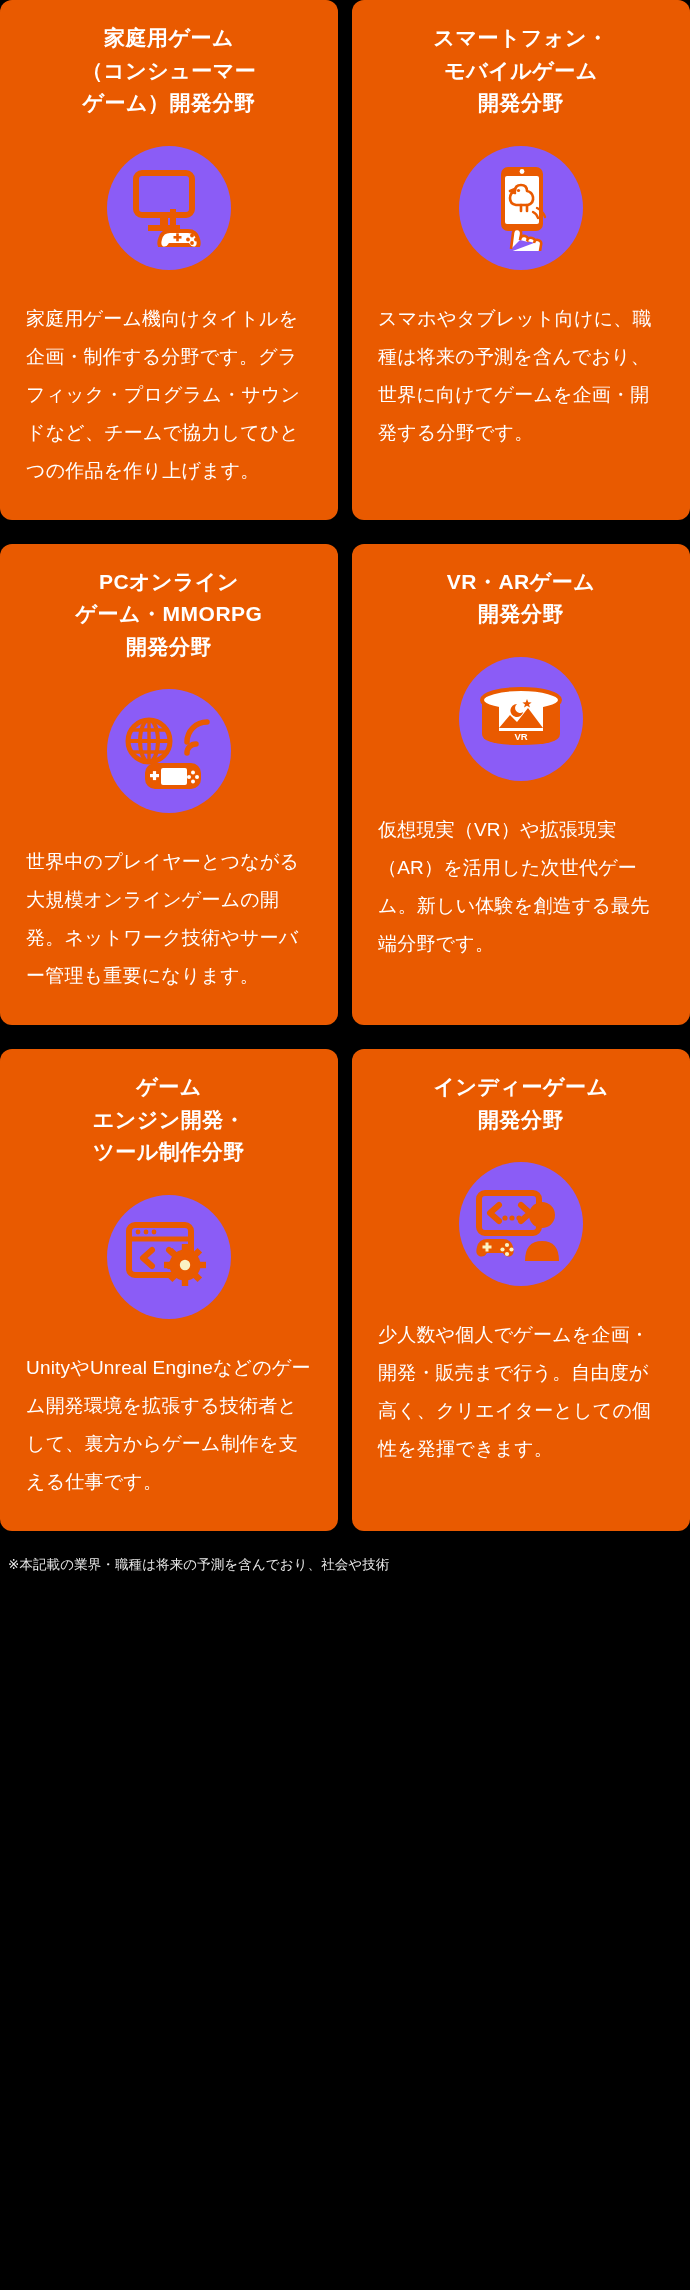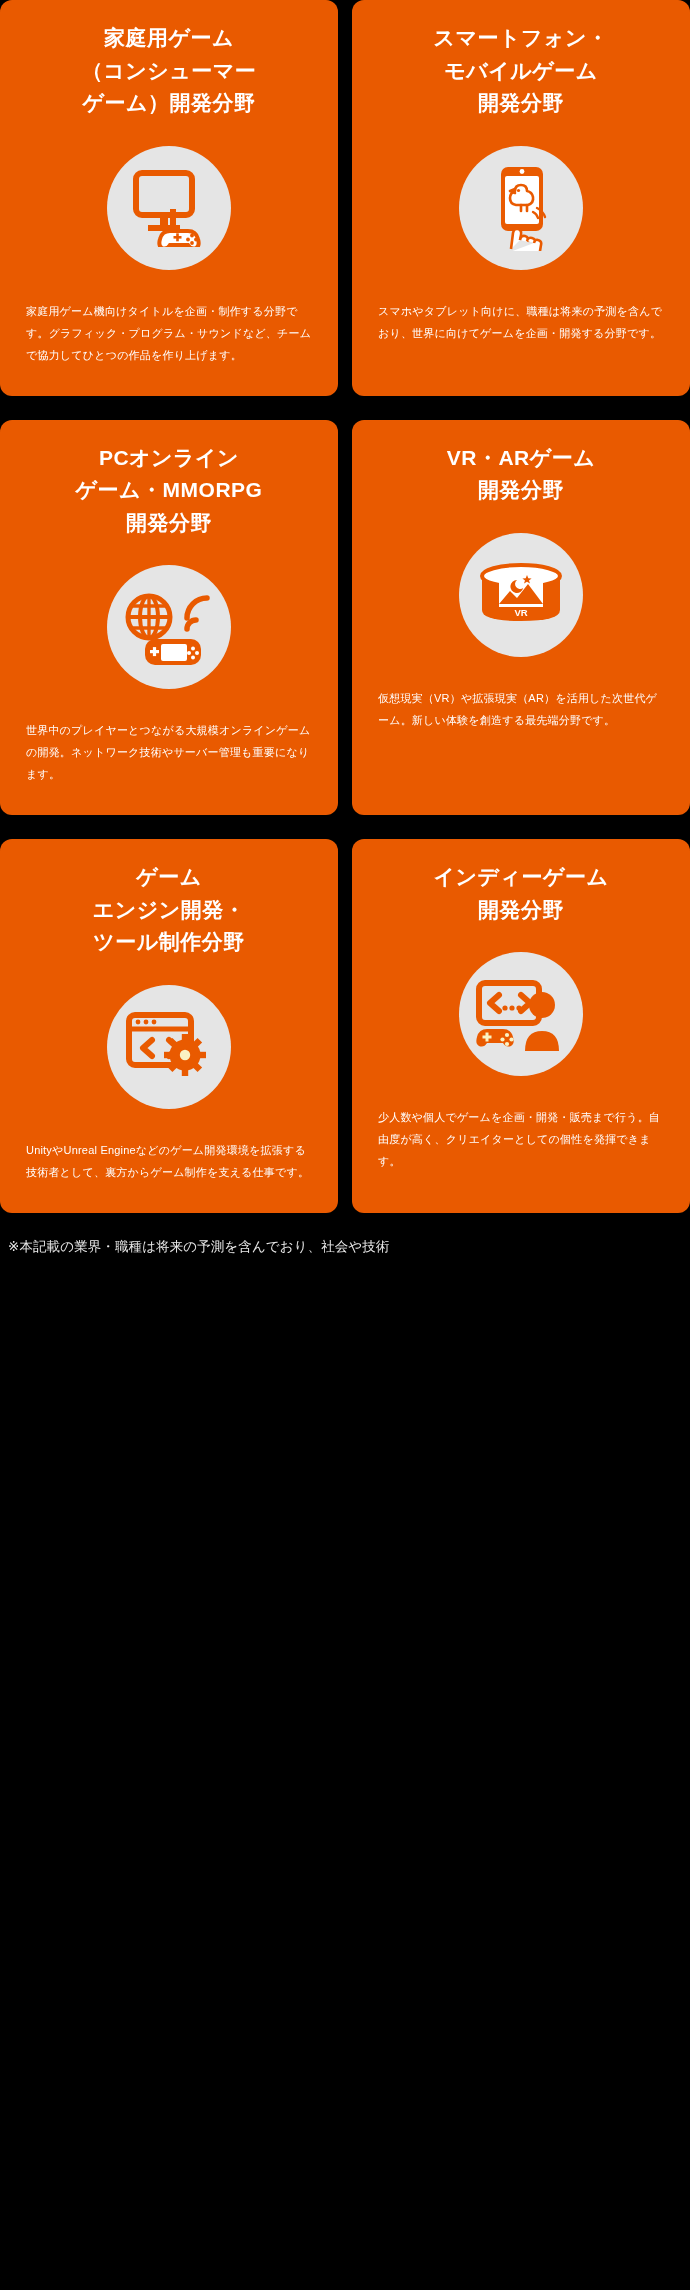--- a/index.html
+++ b/index.html
@@ -44,31 +44,31 @@
     line-height:1.55;
     text-align:center;
     letter-spacing:0.5px;
     margin:0;
     white-space:pre-line;
   }
   .icon-wrap{
     width:124px;
     height:124px;
     border-radius:50%;
-    background:#e5e5e5;
+    background:#8b5cf6;
     margin:26px 0 30px 0;
     display:flex;
     align-items:center;
     justify-content:center;
     flex:0 0 auto;
   }
   .icon-wrap svg{display:block;}
   .card-body{
     color:#FFFFFF;
-    font-size:11px;
+    font-size:19px;
     line-height:2.0;
     text-align:left;
     margin:0;
     width:100%;
     letter-spacing:0.2px;
   }
   .footer{
     background:#000000;
     color:#E8E8E8;
     font-size:13.5px;

